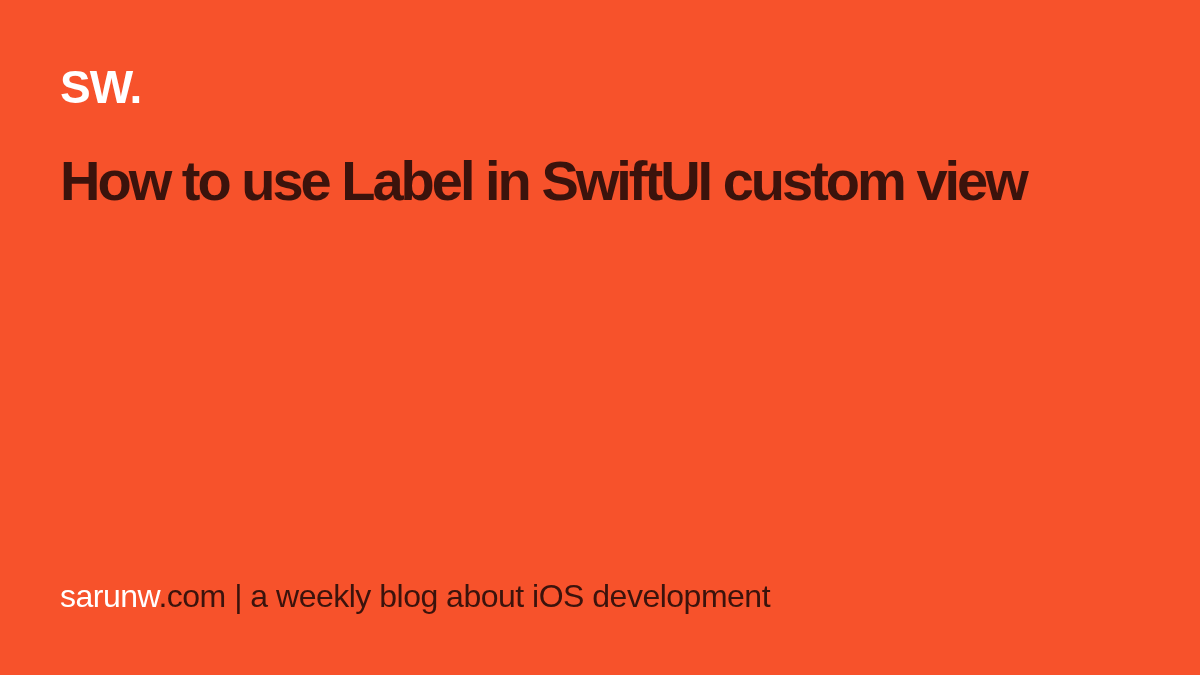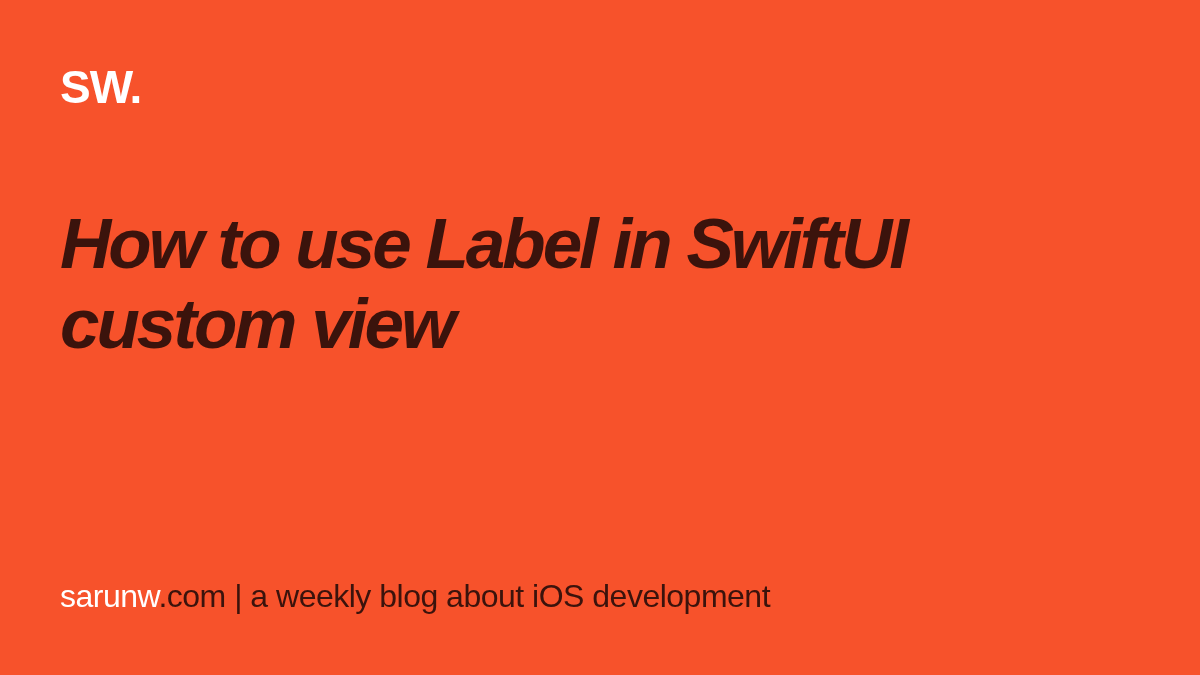--- a/index.html
+++ b/index.html
@@ -15,30 +15,29 @@
       padding: 60px 60px 60px 60px;
       display: flex;
       flex-direction: column;
       overflow: hidden;
     }
     .logo {
       color: #FFFFFF;
       font-size: 46px;
       font-weight: 900;
       letter-spacing: -1px;
-      margin-bottom: 90px;
+      margin-bottom: 36px;
     }
     .title {
       color: #3B130C;
-      font-size: 71px;
+      font-size: 56px;
       font-weight: 700;
       line-height: 1.12;
       letter-spacing: -3px;
       flex: 1;
-      font-style: italic;
     }
     .footer {
       font-size: 32px;
       font-weight: 400;
       letter-spacing: -0.5px;
       margin-top: auto;
     }
     .footer-sitename {
       color: #FFFFFF;
     }

